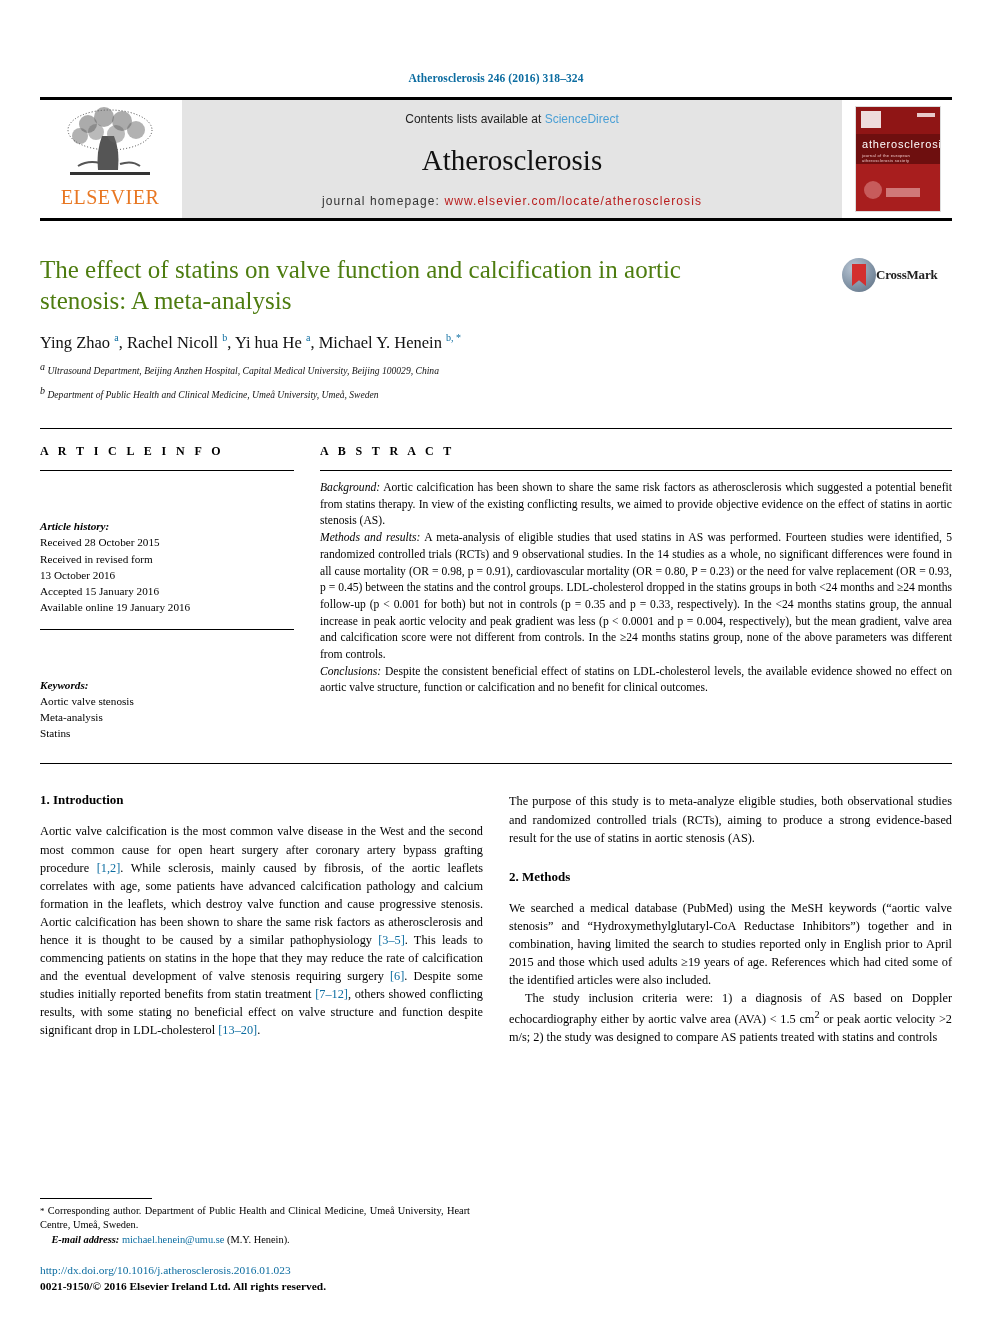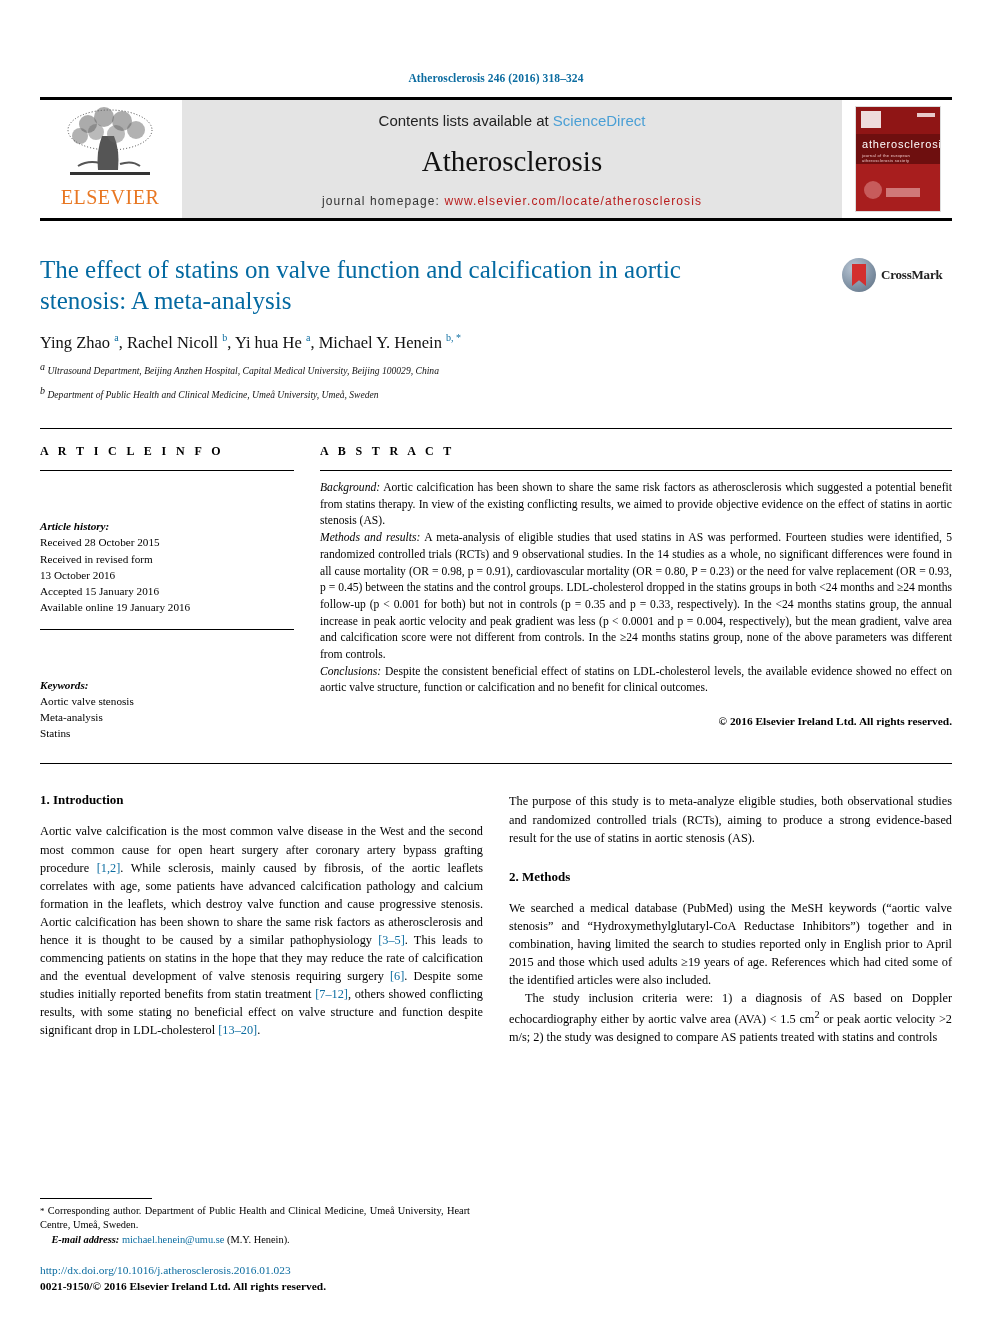--- a/index.html
+++ b/index.html
@@ -70,21 +70,21 @@
     background: #e4e4e4;
     display: flex;
     flex-direction: column;
     align-items: center;
     justify-content: space-between;
     padding: 12px 0 10px 0;
     margin-left: 2px;
   }
   .contents-line {
     font-family: "Liberation Sans", sans-serif;
-    font-size: 15px;
+    font-size: 12px;
     color: #222;
     text-align: right;
   }
   .contents-line .sd {
     color: #4a9fd5;
   }
   .journal-name {
     font-family: "Liberation Serif", serif;
     font-size: 29px;
     color: #111;
@@ -181,30 +181,29 @@
     margin-top: 34px;
     position: relative;
     min-height: 96px;
   }
   .article-title {
     font-size: 25px;
     line-height: 1.22;
     font-weight: normal;
     margin: 0;
     width: 720px;
-    color: #0369a1;
+    color: #4d7c0f;
   }
   .crossmark {
     position: absolute;
     top: 3px;
     right: 0;
     width: 110px;
     display: flex;
     align-items: center;
-    gap: 5px;
   }
   .cm-circle {
     width: 34px; height: 34px;
     border-radius: 50%;
     background: radial-gradient(circle at 35% 30%, #b9c6d4 0%, #7d8fa2 60%, #5b6c7d 100%);
     position: relative;
     flex: none;
   }
   .cm-circle::after {
     content: "";
@@ -465,21 +464,20 @@
       <div class="abstract-body">
         <p>
           <span class="lbl">Background:</span><span> Aortic calcification has been shown to share the same risk factors as atherosclerosis which suggested a potential benefit from statins therapy. In view of the existing conflicting results, we aimed to provide objective evidence on the effect of statins in aortic stenosis (AS).</span>
         </p>
         <p>
           <span class="lbl">Methods and results:</span><span> A meta-analysis of eligible studies that used statins in AS was performed. Fourteen studies were identified, 5 randomized controlled trials (RCTs) and 9 observational studies. In the 14 studies as a whole, no significant differences were found in all cause mortality (OR = 0.98, p = 0.91), cardiovascular mortality (OR = 0.80, P = 0.23) or the need for valve replacement (OR = 0.93, p = 0.45) between the statins and the control groups. LDL-cholesterol dropped in the statins groups in both &lt;24 months and ≥24 months follow-up (p &lt; 0.001 for both) but not in controls (p = 0.35 and p = 0.33, respectively). In the &lt;24 months statins group, the annual increase in peak aortic velocity and peak gradient was less (p &lt; 0.0001 and p = 0.004, respectively), but the mean gradient, valve area and calcification score were not different from controls. In the ≥24 months statins group, none of the above parameters was different from controls.</span>
         </p>
         <p>
           <span class="lbl">Conclusions:</span><span> Despite the consistent beneficial effect of statins on LDL-cholesterol levels, the available evidence showed no effect on aortic valve structure, function or calcification and no benefit for clinical outcomes.</span>
         </p>
-        <div class="copyright">© 2016 Elsevier Ireland Ltd. All rights reserved.</div>
       </div>
     </div>
   </div>
 
   <div class="body-rule"></div>
 
   <div class="two-col">
 
     <div class="col">
       <h2>1. Introduction</h2>

